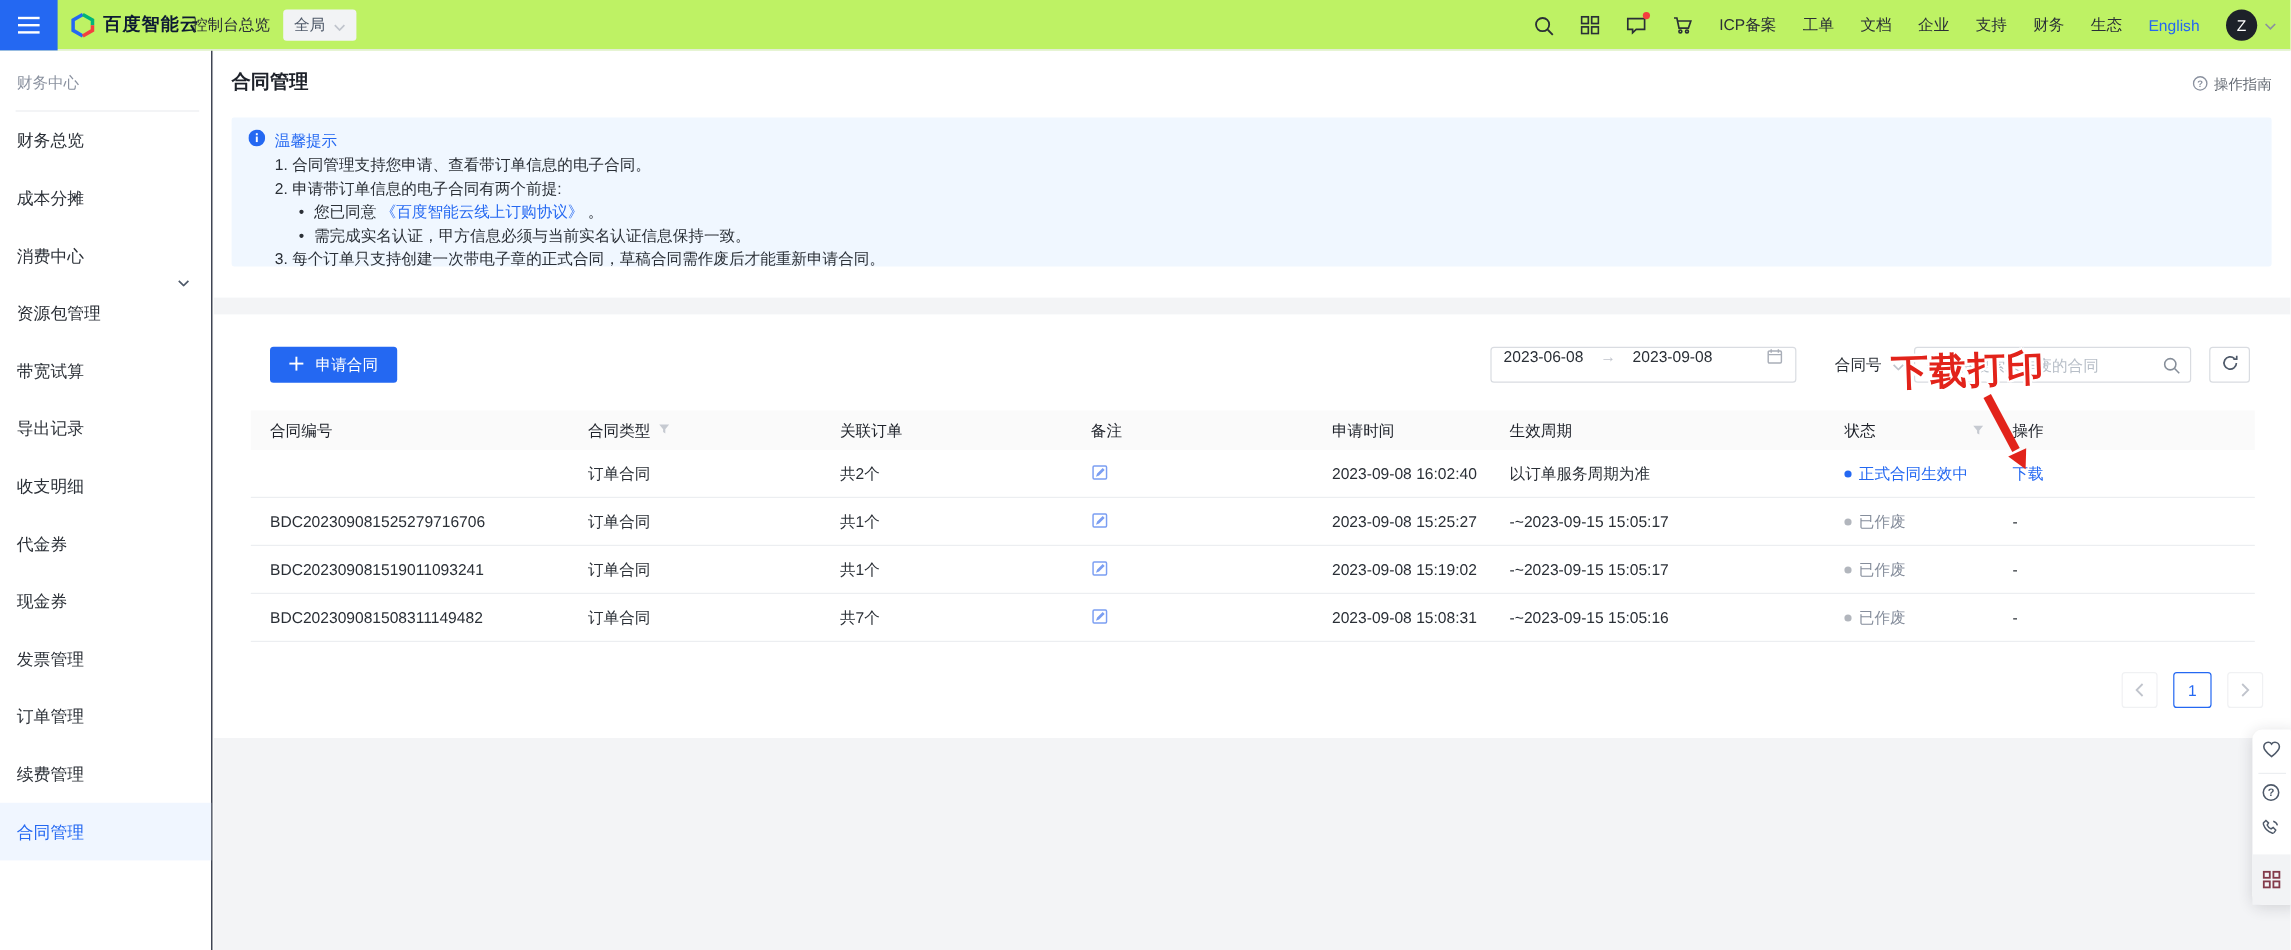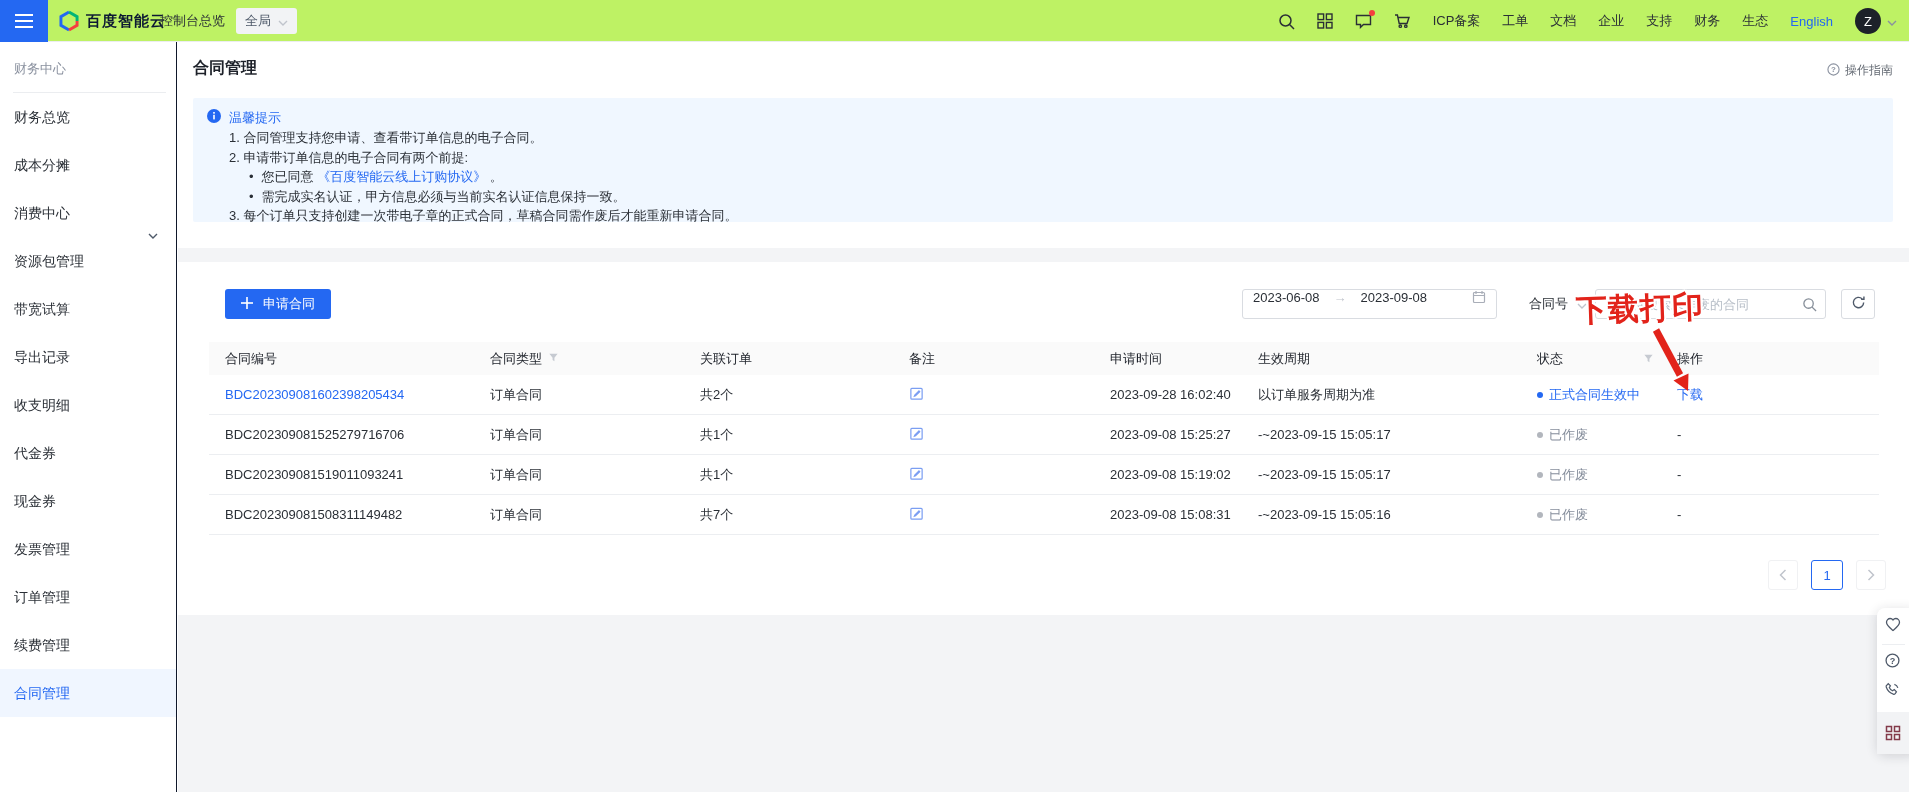--- a/index.html
+++ b/index.html
@@ -294,32 +294,29 @@
         <div class="cell th c7">状态</div>
         <div class="cell th f7">
           <svg width="11" height="11" viewBox="0 0 12 12">
               <path d="M1.5 2h9L7 6.3V10L5 8.8V6.3z" fill="#c6cad1"></path>
             </svg>
         </div>
         <div class="cell th c8">操作</div>
       </div>
 
       <div class="trow">
-        <div class="cell c1">
-            <span class="link">BDC202309081602398205434</span>
-          </div>
         <div class="cell c2">订单合同</div>
         <div class="cell c3">共2个</div>
         <div class="cell c4">
             <span><svg width="15" height="15" viewBox="0 0 16 16" fill="none" stroke="#7b9ef2" stroke-width="1.3">
                 <rect x="2" y="2.5" width="12" height="11.5" rx="1"></rect>
                 <path d="M10.6 5.2L6.2 9.6l-.5 1.3 1.3-.5 4.4-4.4z"></path>
               </svg></span>
           </div>
-        <div class="cell c5">2023-09-28 16:02:40</div>
+        <div class="cell c5">2023-09-08 16:02:40</div>
         <div class="cell c6">以订单服务周期为准</div>
         <div class="cell c7 st-active">
             <span class="dot"></span>
             <span>正式合同生效中</span>
           </div>
         <div class="cell c8">
             <span class="link">下载</span>
           </div>
       </div>
 

